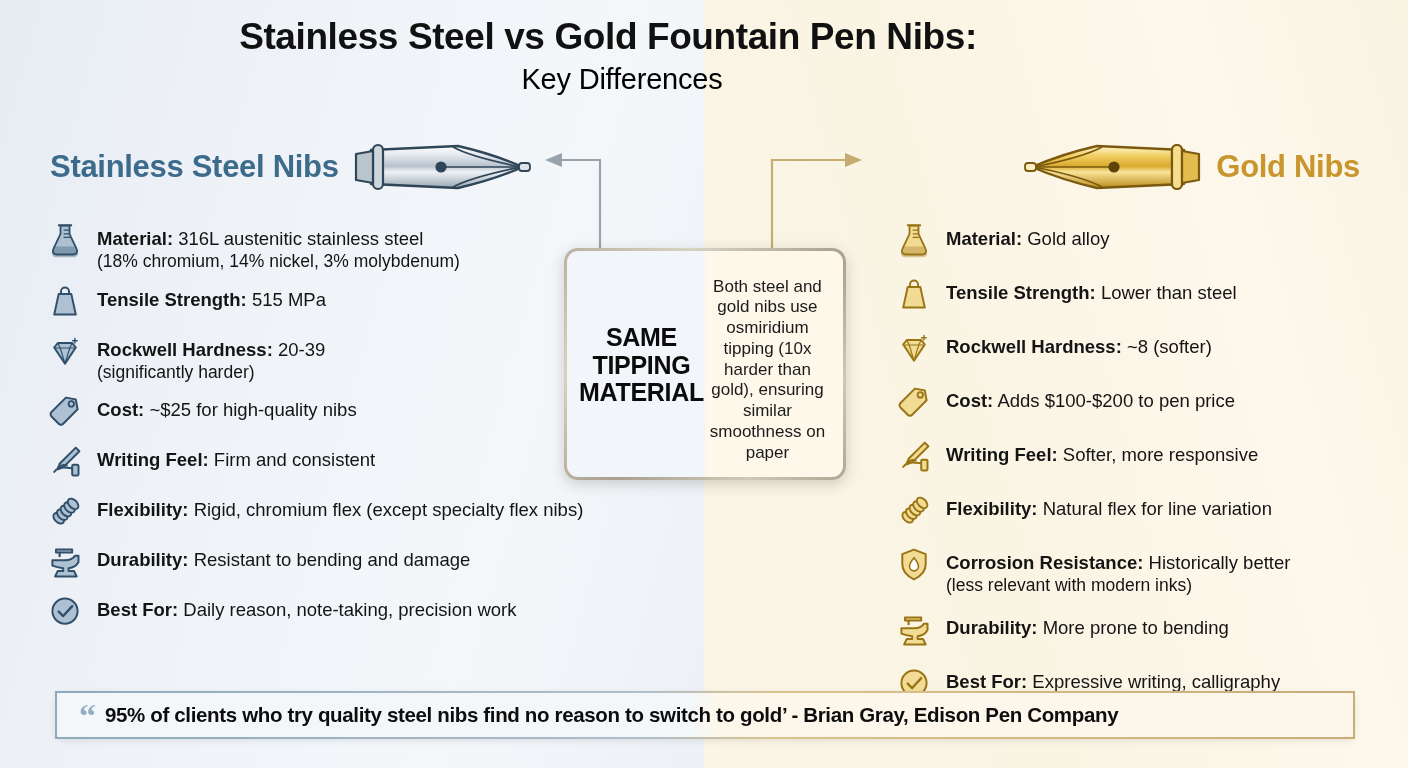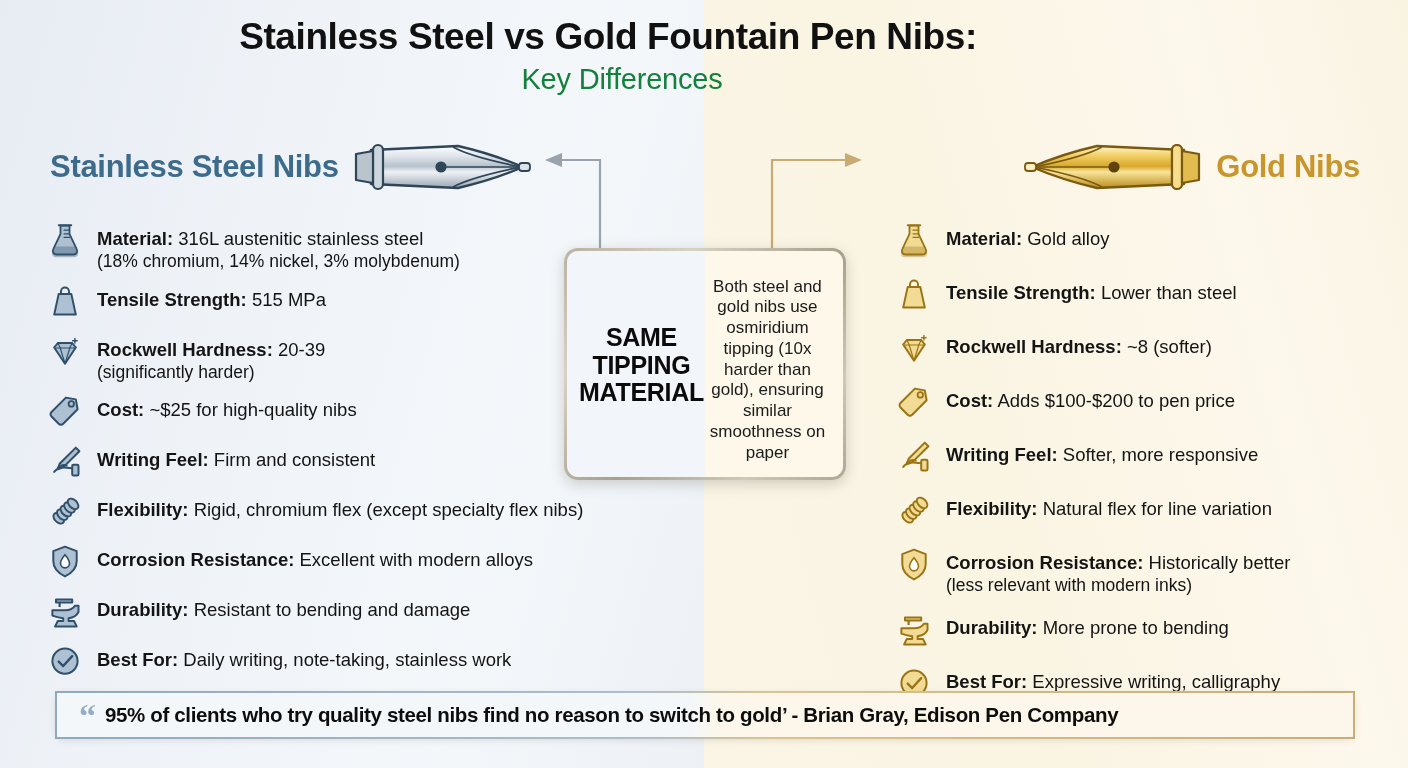--- a/index.html
+++ b/index.html
@@ -24,21 +24,21 @@
   
   #header {
     position: absolute; left: 0; top: 16px; width: 1216px;
     text-align: center; z-index: 6;
   }
   #title {
     font-size: 37px; font-weight: bold; color: #111; letter-spacing: -0.4px;
     line-height: 1.15;
   }
   #subtitle {
-    font-size: 29px; color: #15803d; font-weight: 400; margin-top: 4px;
+    font-size: 29px; color: #000000; font-weight: 400; margin-top: 4px;
     letter-spacing: -0.2px;
     margin-left: 28px;
   }
 
   
   .col-head {
     position: absolute; top: 136px; z-index: 6;
     display: flex; align-items: center; gap: 14px;
   }
   #head-steel { left: 50px; }
@@ -256,44 +256,35 @@
          <ellipse cx="23" cy="15" rx="4.5" ry="7" transform="rotate(-45 23 15)"></ellipse>
          <ellipse cx="27" cy="11" rx="4.5" ry="7" transform="rotate(-45 27 11)"></ellipse>
        </g>
         </svg>
       </span>
       <span class="feature-text"><span class="lbl">Flexibility:</span> <span>Rigid, chromium flex (except specialty flex nibs)</span></span>
     </div>
     <div class="feature">
       <span class="icon-wrap">
         <svg viewBox="0 0 36 40">
-          <path d="M18 3 l13 5 v11 q0 11 -13 17 q-13 -6 -13 -17 v-11 z" fill="#aec1d2" stroke="#2f4f6b" stroke-width="2.2" stroke-linejoin="round"></path>
-       <path d="M18 12 q5 6 5 9.5 a5 5 0 0 1 -10 0 q0 -3.5 5 -9.5 z" fill="#ffffff" stroke="#2f4f6b" stroke-width="1.8"></path>
-        </svg>
-      </span>
-      <span class="feature-text"><span class="lbl">Corrosion Resistance:</span> <span>Excellent with modern alloys</span></span>
-    </div>
-    <div class="feature">
-      <span class="icon-wrap">
-        <svg viewBox="0 0 36 40">
           <path d="M4 18 h14 q8 0 11 -5 h4 v7 q-3 6 -11 7 v3 h6 l3 6 h-24 l3 -6 h6 v-3 q-7 -1 -12 -3 z" fill="#aec1d2" stroke="#2f4f6b" stroke-width="2.2" stroke-linejoin="round"></path>
        <path d="M8 6 h18 v3.5 h-18 z" fill="#aec1d2" stroke="#2f4f6b" stroke-width="2.2" stroke-linejoin="round"></path>
        <path d="M12 9.5 v5" stroke="#2f4f6b" stroke-width="2.4"></path>
         </svg>
       </span>
       <span class="feature-text"><span class="lbl">Durability:</span> <span>Resistant to bending and damage</span></span>
     </div>
     <div class="feature">
       <span class="icon-wrap">
         <svg viewBox="0 0 36 40">
           <circle cx="18" cy="19" r="14" fill="#aec1d2" stroke="#2f4f6b" stroke-width="2.2"></circle>
        <path d="M11 19.5 l5 5 l10 -11" fill="none" stroke="#2f4f6b" stroke-width="2.6" stroke-linecap="round" stroke-linejoin="round"></path>
         </svg>
       </span>
-      <span class="feature-text"><span class="lbl">Best For:</span> <span>Daily writing, note-taking, stainless work</span></span>
+      <span class="feature-text"><span class="lbl">Best For:</span> <span>Daily reason, note-taking, precision work</span></span>
     </div>
   </div>
 
 <div id="list-gold" class="feature-list">
     <div class="feature">
       <span class="icon-wrap">
         <svg viewBox="0 0 36 40">
           <path d="M13 3 h10 v9 l8 17 a4 4 0 0 1 -3.5 6 h-19 a4 4 0 0 1 -3.5 -6 l8 -17 z" fill="#f2dc95" stroke="#9a7414" stroke-width="2" stroke-linejoin="round"></path>
        <path d="M7.5 26 h21 l3.5 6 a4 4 0 0 1 -3.5 6 h-21 a4 4 0 0 1 -3.5 -6 z" fill="#9a7414" opacity="0.35"></path>
        <path d="M11 2.5 h14" stroke="#9a7414" stroke-width="2" stroke-linecap="round"></path>

